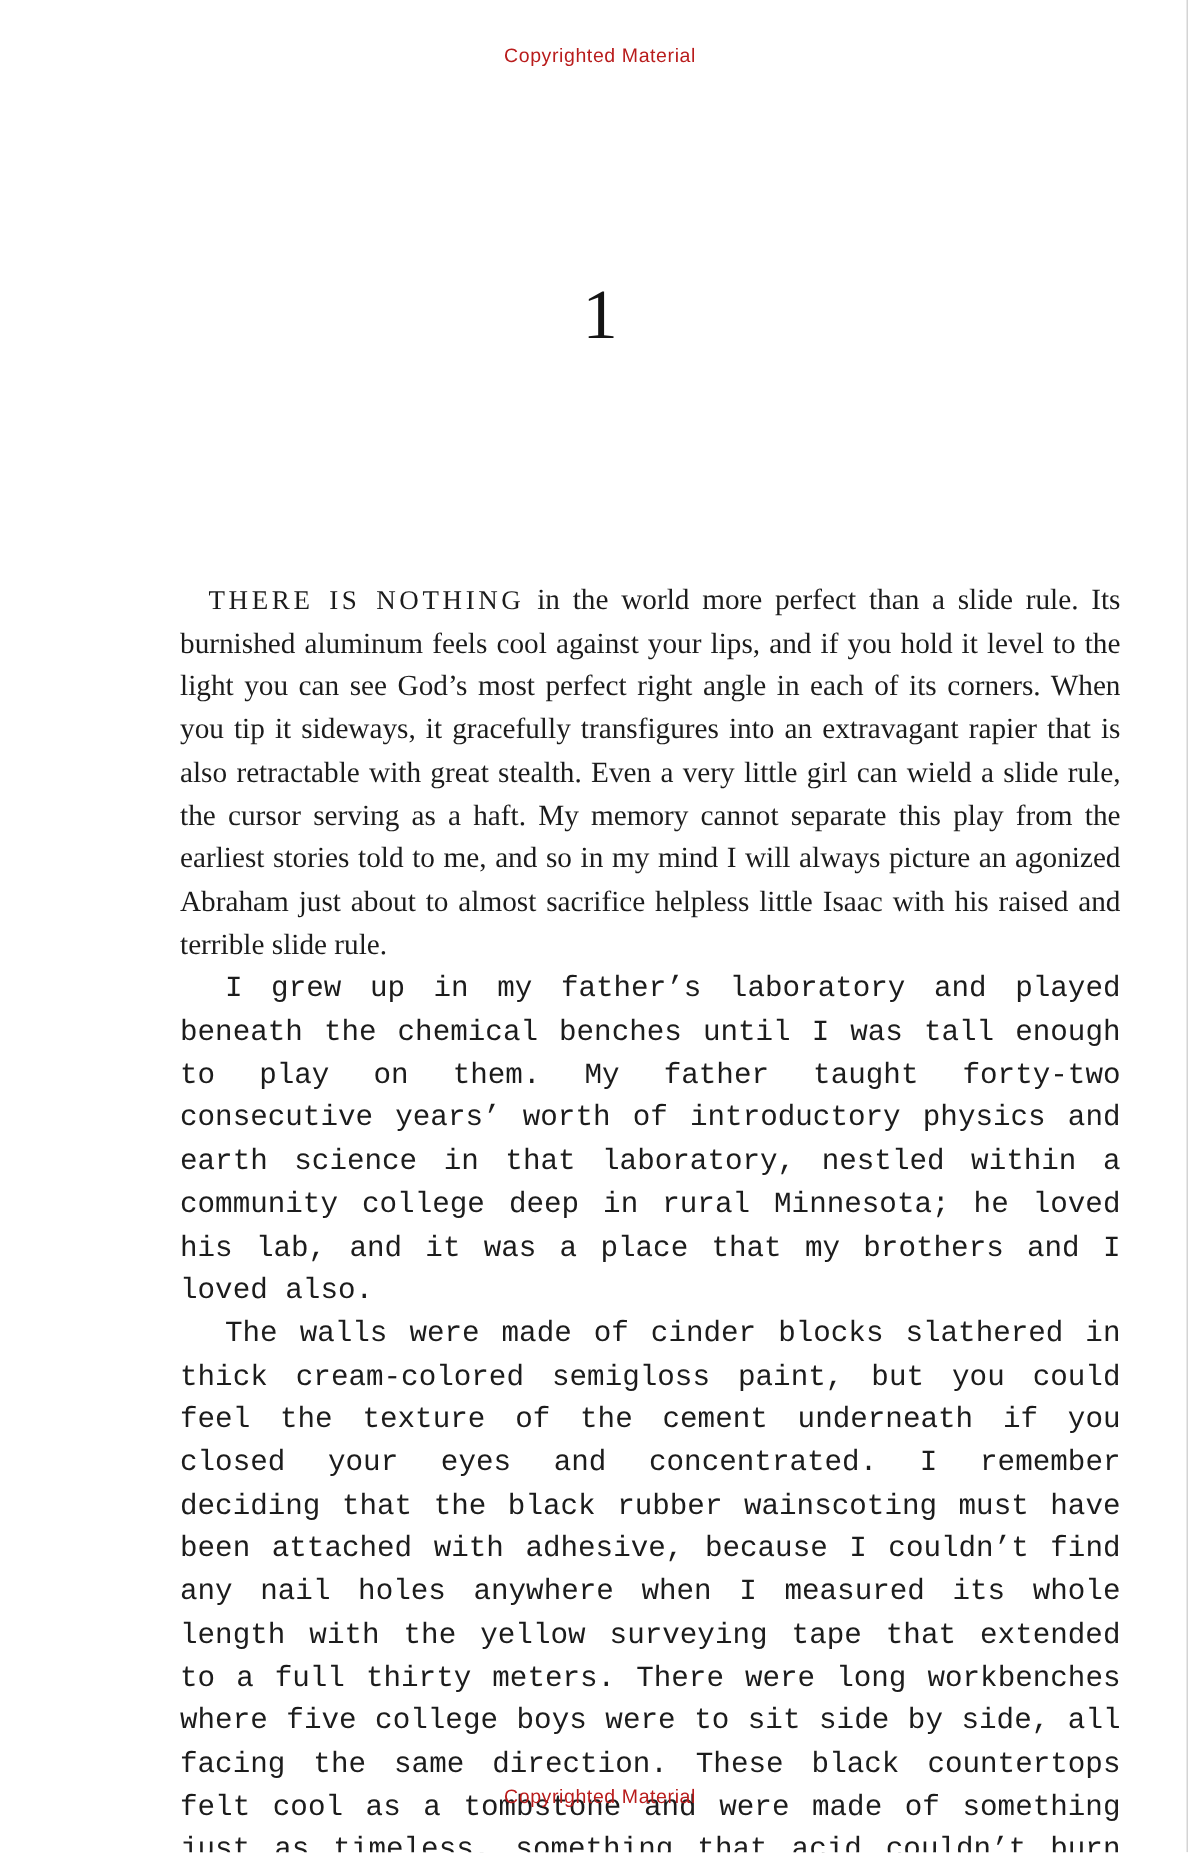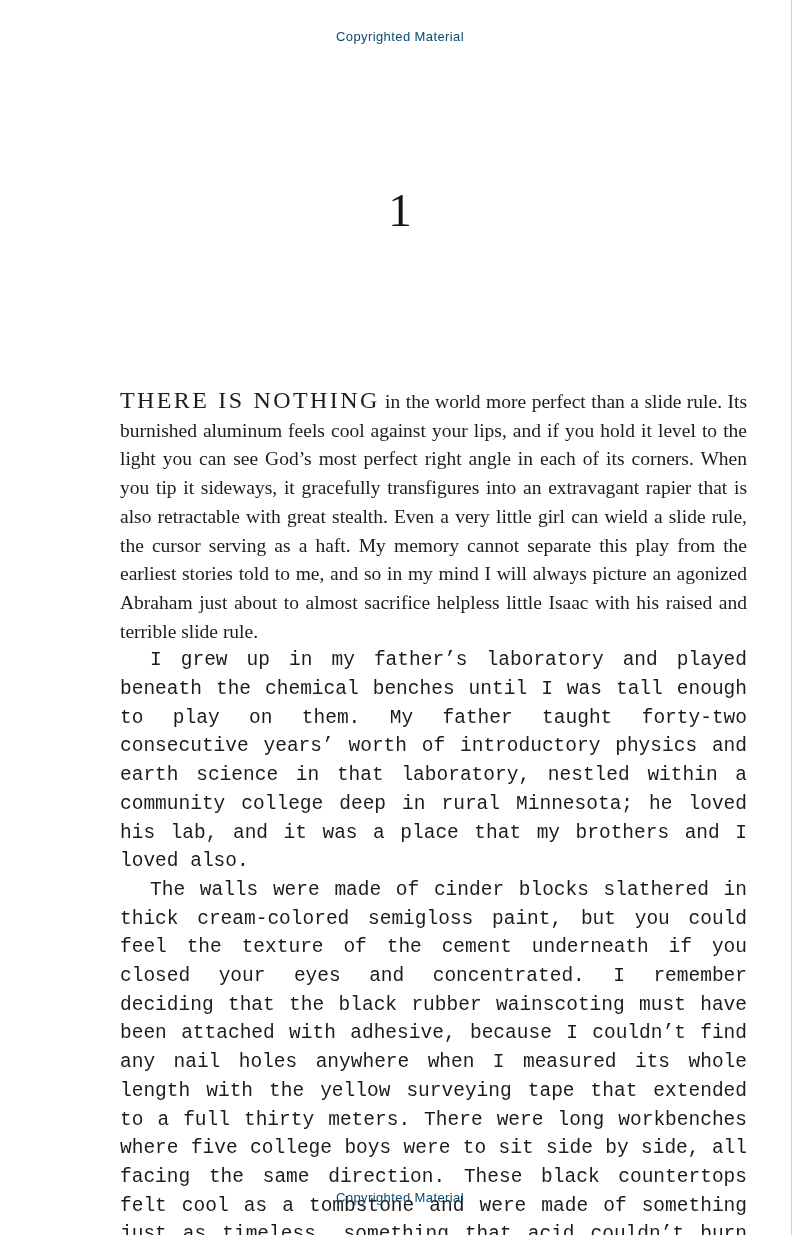--- a/index.html
+++ b/index.html
@@ -17,21 +17,21 @@
     color: #1c1c1c;
   }
   .notice {
     position: absolute;
     left: 0;
     width: 100%;
     text-align: center;
     font-family: "Liberation Sans", sans-serif;
     font-size: 13px;
     letter-spacing: 0.4px;
-    color: #0c4a6e;
+    color: #b91c1c;
   }
   .notice.top { top: 29px; }
   .notice.bottom { top: 1190px; }
   .chapter {
     position: absolute;
     top: 183px;
     left: 0;
     width: 100%;
     text-align: center;
     font-family: "Liberation Serif", serif;
@@ -51,21 +51,22 @@
   .body-text p {
     margin: 0;
     padding: 0;
   }
   .body-text p.indent {
     text-indent: 30px;
     font-family: Liberation Mono, monospace;
   }
   .lead-caps {
     letter-spacing: 2.4px;
-    font-size: 24px;
+    font-size: 18px;
+    margin-left: 19px;
   }
   .page-edge {
     position: absolute;
     top: 0;
     right: 8px;
     width: 1px;
     height: 1235px;
     background: #d4d4d4;
   }
 </style>

